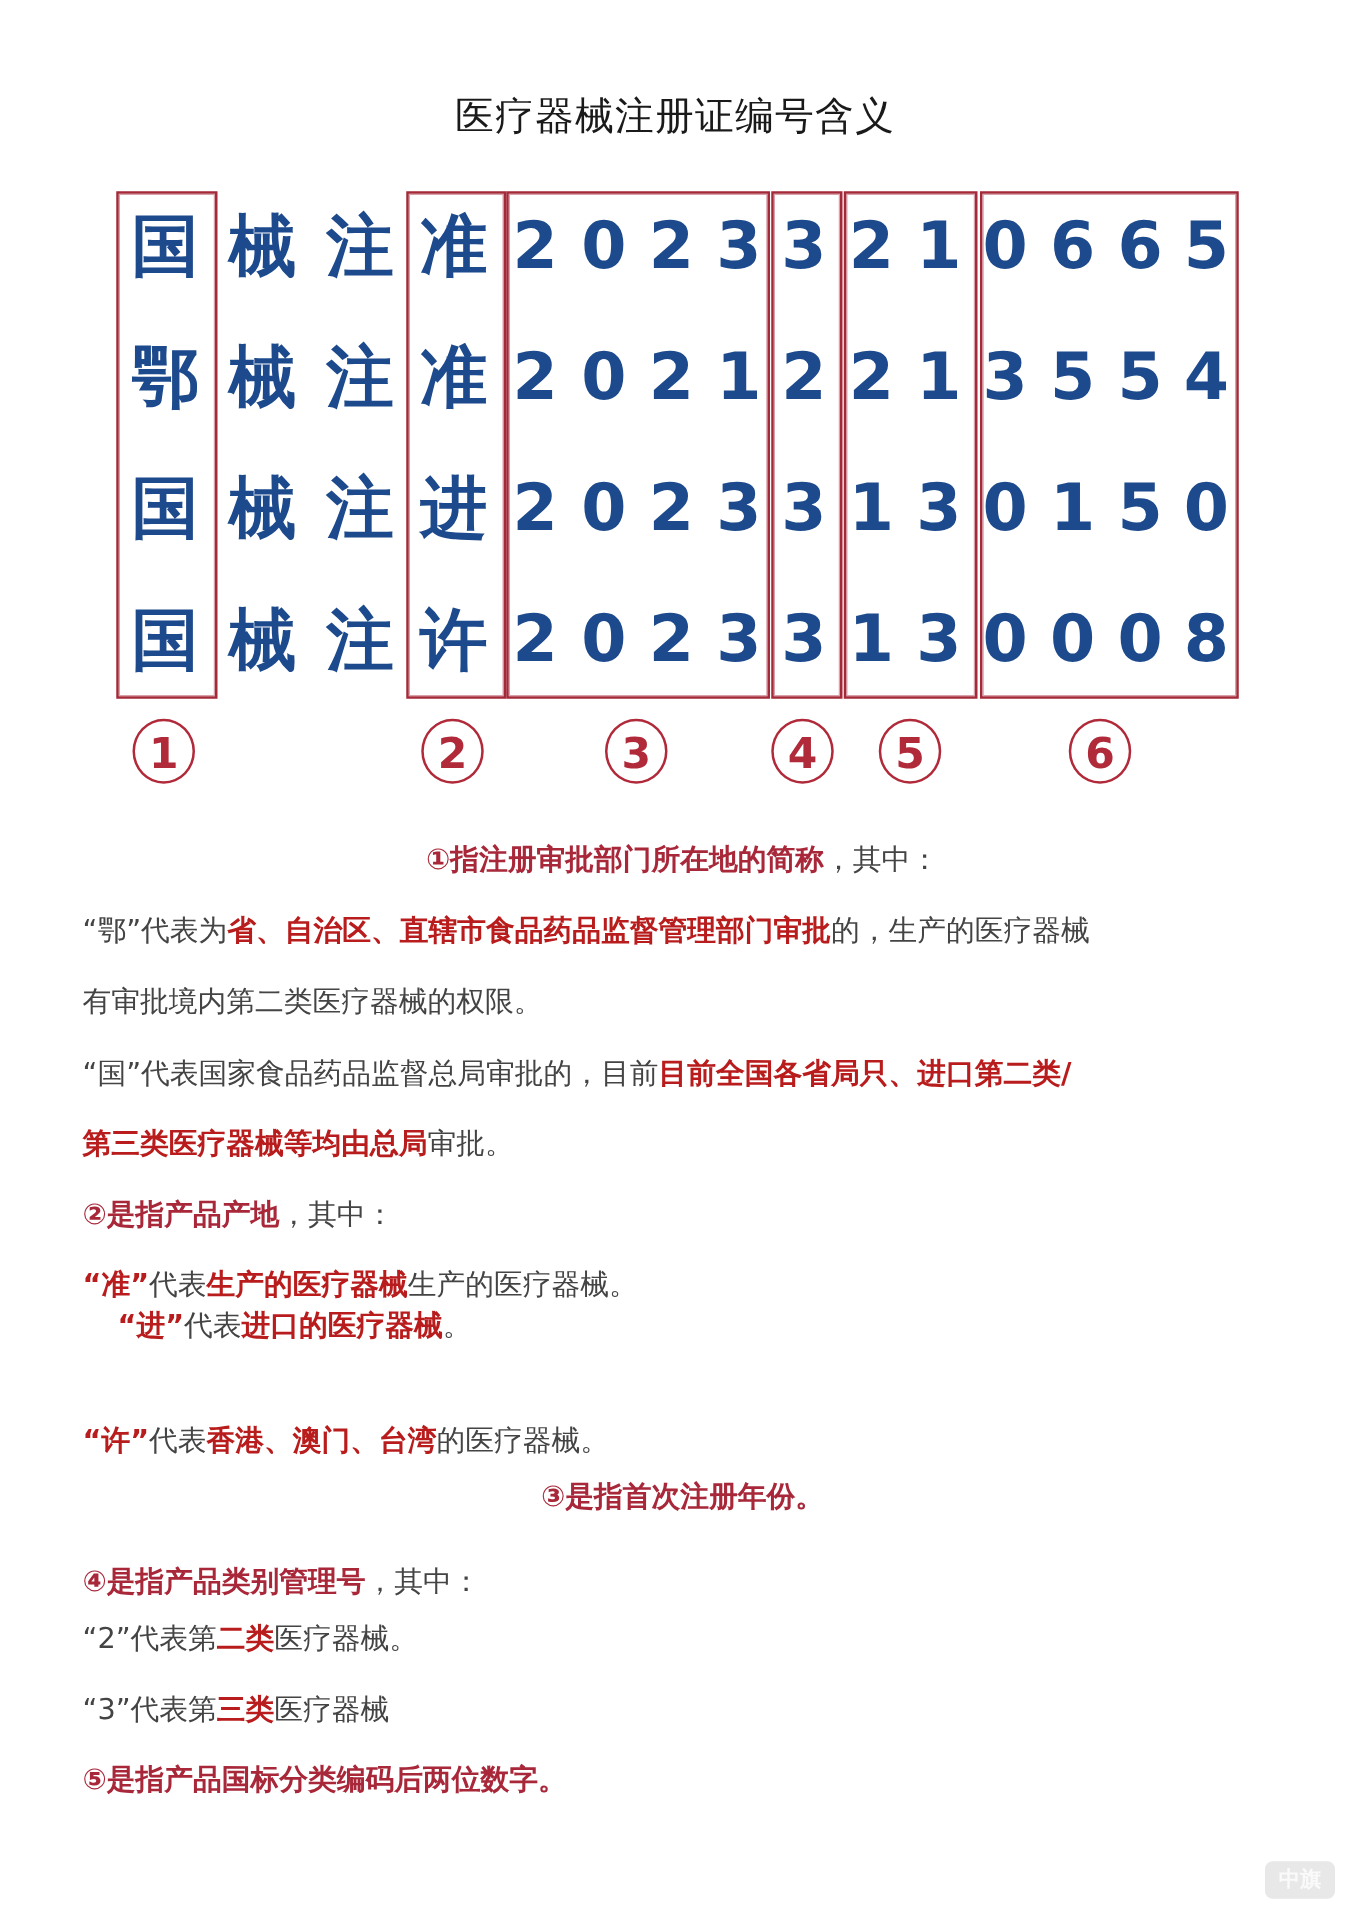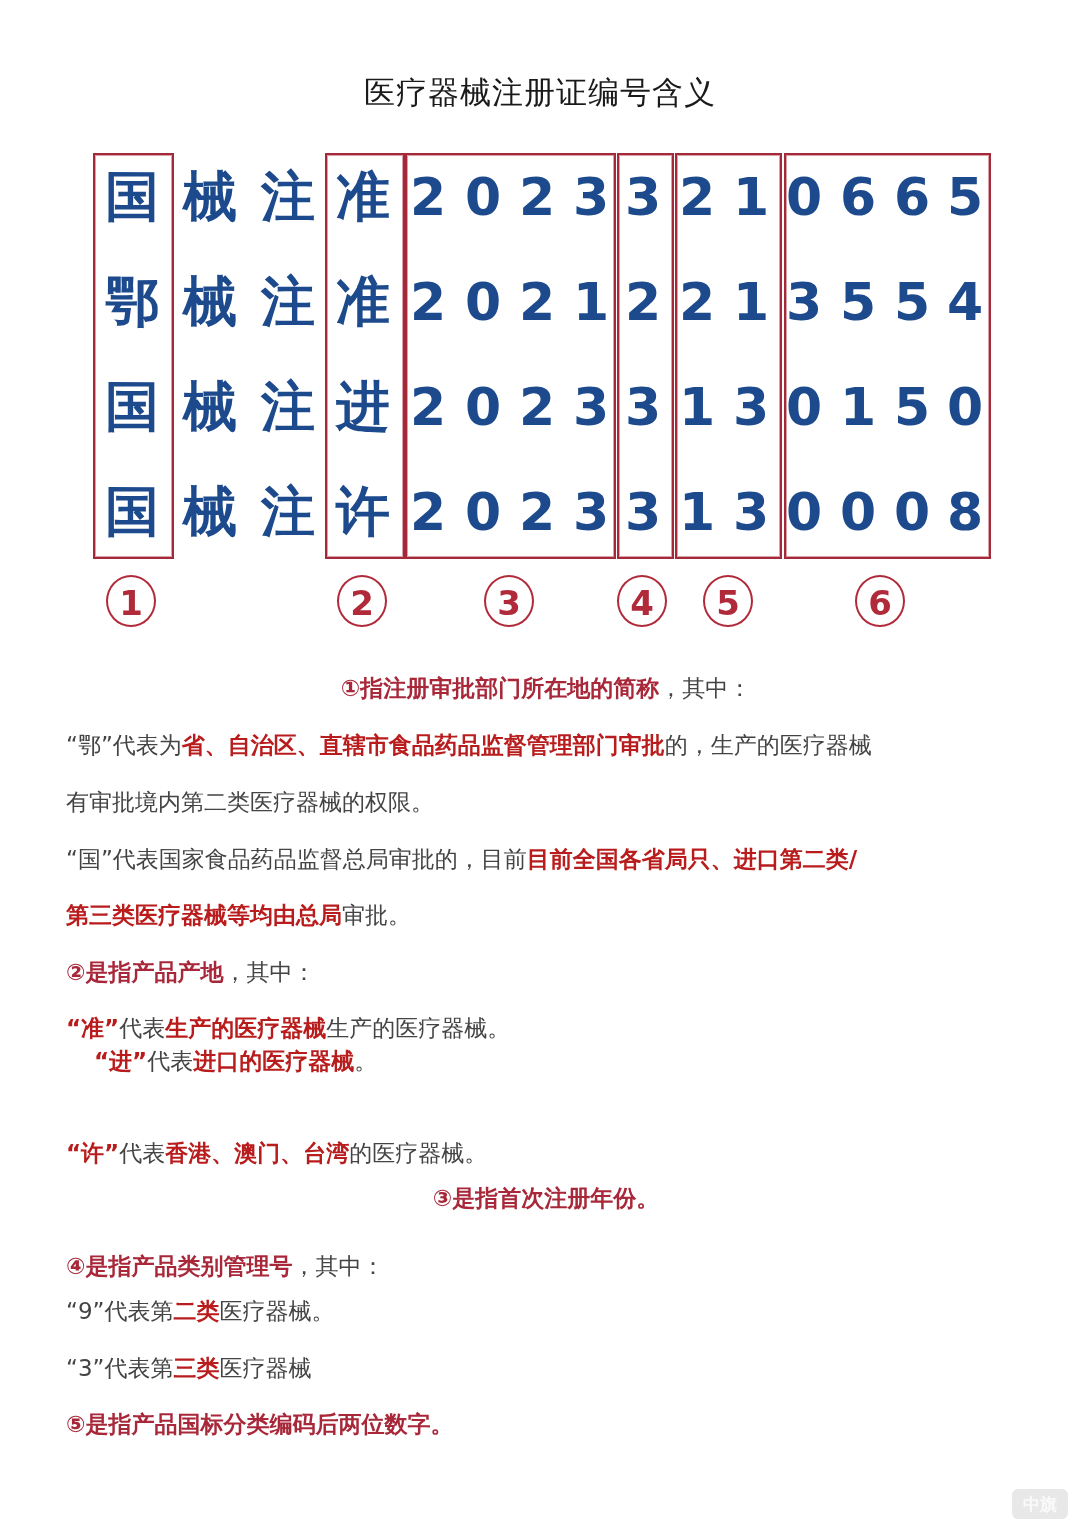--- a/index.html
+++ b/index.html
@@ -134,21 +134,21 @@
 </div>
 
 <div class="text" style="top:1183px;text-align:center;">
   <span class="red">③是指首次注册年份。</span>
 </div>
 
 <div class="text" style="top:1251px;">
   <span class="red">④是指产品类别管理号</span><span class="n">，其中：</span>
 </div>
 <div class="text" style="top:1296px;">
-  <span class="n">“9”代表第</span><span class="b">二类</span><span class="n">医疗器械。</span>
+  <span class="n">“2”代表第</span><span class="b">二类</span><span class="n">医疗器械。</span>
 </div>
 <div class="text" style="top:1353px;">
   <span class="n">“3”代表第</span><span class="b">三类</span><span class="n">医疗器械</span>
 </div>
 
 <div class="text" style="top:1409px;">
   <span class="red">⑤是指产品国标分类编码后两位数字。</span>
 </div>
 
 <div class="watermark">中旗</div>

